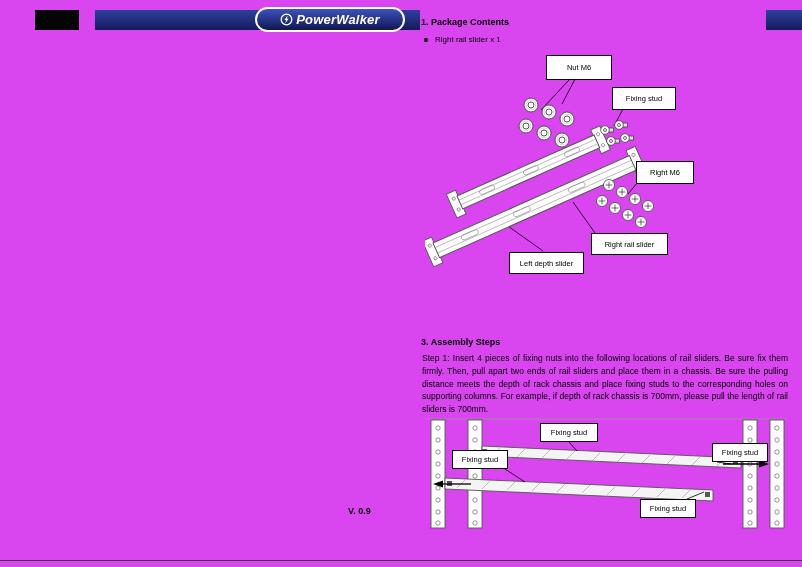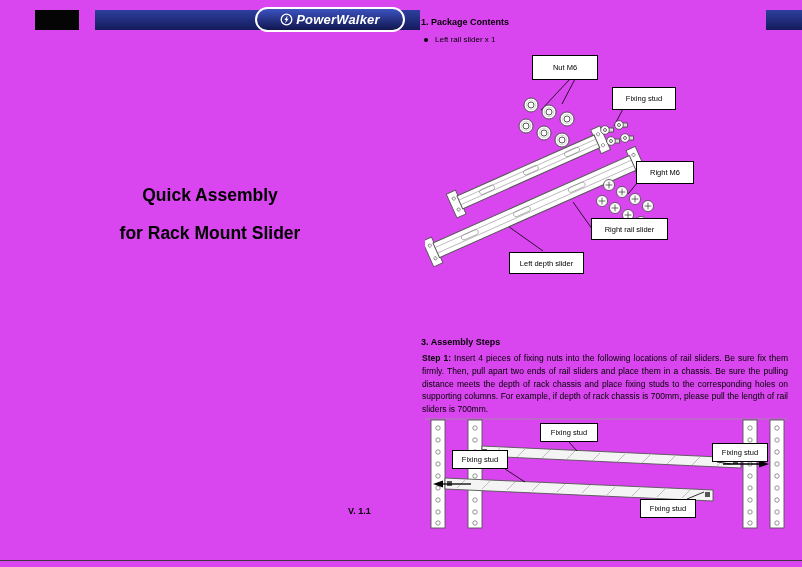--- a/index.html
+++ b/index.html
@@ -26,21 +26,21 @@
                  font-weight:700; font-size:17.5px; line-height:22px; }
   .title-line2 { margin-top:16px; }
   .version { position:absolute; left:348px; top:506px; font-size:9px; font-weight:700; }
   
   .s-heading { position:absolute; left:421px; font-size:9px; font-weight:700; }
   .pkg-list { position:absolute; left:424px; top:33px; width:180px; }
   .pkg-item { display:flex; align-items:flex-start; font-size:8px; line-height:13px; }
   .dot { width:4px; height:4px; border-radius:50%; background:#000; margin:4.5px 7px 0 0; flex:0 0 auto; }
   .step-text { position:absolute; left:422px; top:352px; width:366px;
                font-size:8.5px; line-height:12.8px; text-align:justify; }
-  .step-label { font-weight:700; }
+  .step-label { font-weight:400; }
   
   .fig { position:absolute; }
   .callout { position:absolute; border:1px solid #000; background:#fff;
              display:flex; align-items:center; justify-content:center;
              font-size:7.5px; text-align:center; z-index:5; }
   .bottom-rule { position:absolute; left:0; top:560px; width:802px; border-top:1.5px solid #3a3a3a; }
   svg { display:block; }
 </style>
 </head>
 <body>
@@ -53,31 +53,27 @@
   <div class="logo-pill">
     <span>
       <svg width="13" height="13" viewBox="0 0 13 13">
         <circle cx="6.5" cy="6.5" r="5.3" fill="none" stroke="#fff" stroke-width="1.3"></circle>
         <path d="M7.6 2.4 L4.4 7 L6.1 7 L5.1 10.6 L8.6 5.7 L6.9 5.7 Z" fill="#fff"></path>
       </svg>
     </span>
     <span class="logo-text">PowerWalker</span>
   </div>
 
-  <div class="title-block">
-    <div>Quick Assembly</div>
-    <div class="title-line2">for Rack Mount Slider</div>
-  </div>
-  <div class="version">V. 1.1</div>
+  <div class="version">V. 0.9</div>
 
   <div class="s-heading" style="top:17px;">1. Package Contents</div>
   <div class="pkg-list">
     <div class="pkg-item">
         <span class="dot"></span>
-        <span>Left rail slider x 1</span>
+        <span>Right rail slider x 1</span>
       </div>
   </div>
 
   <div class="fig" style="left:425px; top:48px; width:360px; height:285px;">
     <svg width="360" height="285" viewBox="0 0 360 285">
 
       <g stroke="#000" stroke-width="0.8">
         <line x1="150" y1="31" x2="137" y2="56"></line>
         <line x1="145" y1="31" x2="116" y2="62"></line>
         <line x1="198" y1="61" x2="189" y2="78"></line>
@@ -210,24 +206,24 @@
           </g>
         <g transform="translate(216,174)">
             <circle r="5.5"></circle>
             <line x1="-3.4" y1="0" x2="3.4" y2="0"></line>
             <line x1="0" y1="-3.4" x2="0" y2="3.4"></line>
           </g>
       </g>
     </svg>
   </div>
 
-  <div class="callout" style="left:532px; top:55px; width:66px; height:25px;">Nut M6</div>
+  <div class="callout" style="left:546px; top:55px; width:66px; height:25px;">Nut M6</div>
   <div class="callout" style="left:612px; top:87px; width:64px; height:23px;">Fixing stud</div>
   <div class="callout" style="left:636px; top:161px; width:58px; height:23px;">Right M6</div>
-  <div class="callout" style="left:591px; top:218px; width:77px; height:22px;">Right rail slider</div>
+  <div class="callout" style="left:591px; top:233px; width:77px; height:22px;">Right rail slider</div>
   <div class="callout" style="left:509px; top:252px; width:75px; height:22px;">Left depth slider</div>
 
   <div class="s-heading" style="top:337px;">3. Assembly Steps</div>
   <div class="step-text">
     <span class="step-label">Step 1:</span><span> Insert 4 pieces of fixing nuts into the following locations of rail sliders. Be sure fix them firmly. Then, pull apart two ends of rail sliders and place them in a chassis. Be sure the pulling distance meets the depth of rack chassis and place fixing studs to the corresponding holes on supporting columns. For example, if depth of rack chassis is 700mm, please pull the length of rail sliders is 700mm.</span>
   </div>
 
   <div class="fig" style="left:425px; top:418px; width:362px; height:112px;">
     <svg width="362" height="112" viewBox="0 0 362 112">
       <line x1="0" y1="1" x2="362" y2="1" stroke="#999" stroke-width="0.8"></line>

